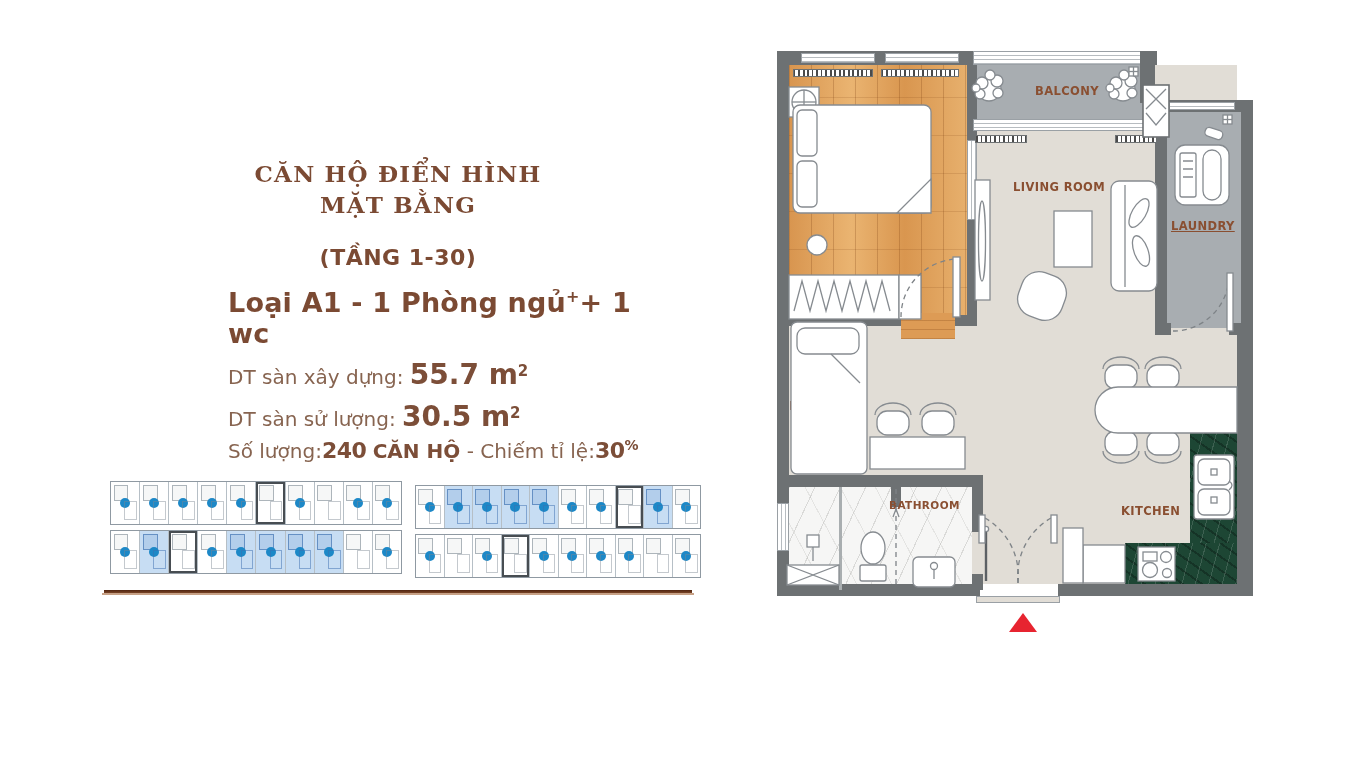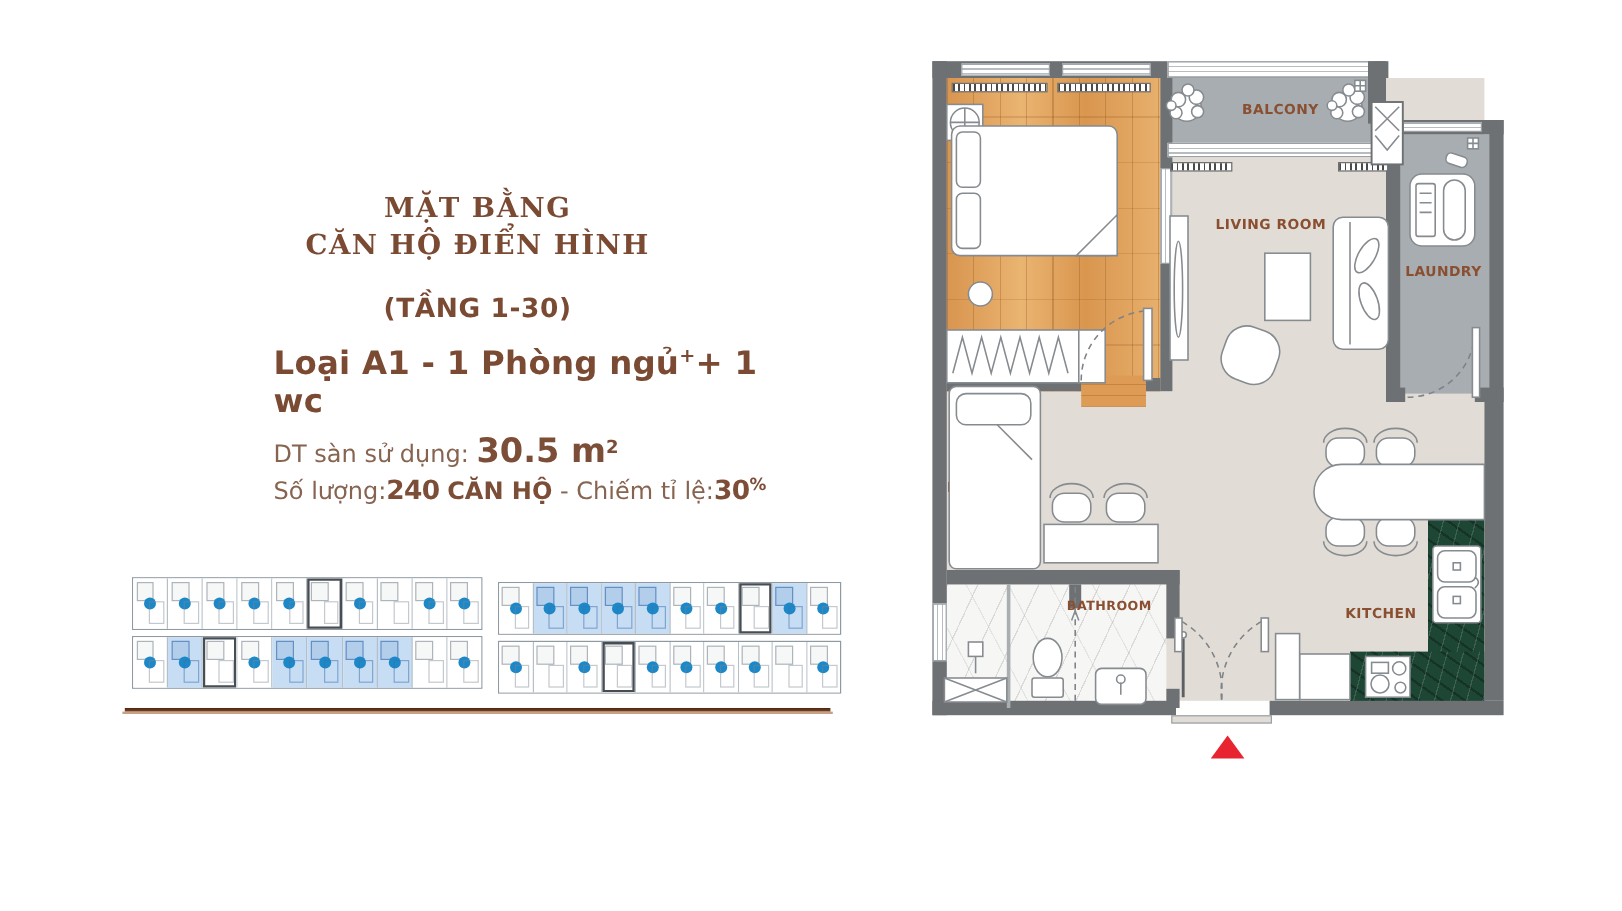--- a/index.html
+++ b/index.html
@@ -78,26 +78,27 @@
   .triangle{position:absolute;left:1009px;top:613px;width:0;height:0;
       border-left:14px solid transparent;border-right:14px solid transparent;border-bottom:19px solid #e72430;}
 </style>
 </head>
 <body>
 
 <div class="page">
 
   <section class="info">
     <h1 class="title">
+      <div>CĂN HỘ ĐIỂN HÌNH</div>
       <div>MẶT BẰNG</div>
-      <div>CĂN HỘ ĐIỂN HÌNH</div>
     </h1>
     <div class="floors">(TẦNG 1-30)</div>
     <div class="type-line"><span>Loại A1 - 1 Phòng ngủ</span><sup>+</sup><span>+ 1 wc</span></div>
-    <div class="area-line"><span>DT sàn sử dụng:</span> <span class="val">30.5 m</span><sup>2</sup></div>
+    <div class="area-line"><span>DT sàn xây dựng:</span> <span class="val">55.7 m</span><sup>2</sup></div>
+    <div class="area-line"><span>DT sàn sử lượng:</span> <span class="val">30.5 m</span><sup>2</sup></div>
     <div class="qty-line"><span>Số lượng:</span><span class="big">240</span> <span class="unit-b">CĂN HỘ</span> <span>- Chiếm tỉ lệ:</span><span class="big">30</span><sup>%</sup></div>
   </section>
 
   <div class="wing" id="wing-0">
       <div class="strip">
         <div class="unit">
           <span class="dot"></span>
         </div>
         <div class="unit">
           <span class="dot"></span>
@@ -254,21 +255,21 @@
     <div class="curtain" style="left:16px;top:24px;width:80px;"></div>
     <div class="curtain" style="left:104px;top:24px;width:78px;"></div>
     <div class="curtain" style="left:198px;top:90px;width:52px;"></div>
     <div class="curtain" style="left:338px;top:90px;width:42px;"></div>
 
     <div class="threshold" style="left:199px;top:551px;width:84px;height:7px;"></div>
 
     <div class="room-label" style="left:40px;top:95px;width:96px;">MASTER BEDROOM</div>
     <div class="room-label" style="left:258px;top:40px;width:80px;">BALCONY</div>
     <div class="room-label" style="left:236px;top:136px;width:96px;">LIVING ROOM</div>
-    <div class="room-label" style="left:394px;top:175px;width:64px;">LAUNDRY</div>
+    <div class="room-label" style="left:394px;top:175px;width:64px;text-decoration:underline;">LAUNDRY</div>
     <div class="room-label" style="left:12px;top:355px;width:72px;">BEDROOM</div>
     <div class="room-label" style="left:112px;top:454px;width:80px;font-size:10.5px;">BATHROOM</div>
     <div class="room-label" style="left:344px;top:460px;width:68px;">KITCHEN</div>
 
     <svg class="fixtures" viewBox="0 0 476 557" width="476" height="557">
 
       <g>
         <rect x="12" y="42" width="30" height="30"></rect>
         <circle cx="27" cy="57" r="12" class="nf"></circle>
         <line x1="15" y1="57" x2="39" y2="57"></line>

